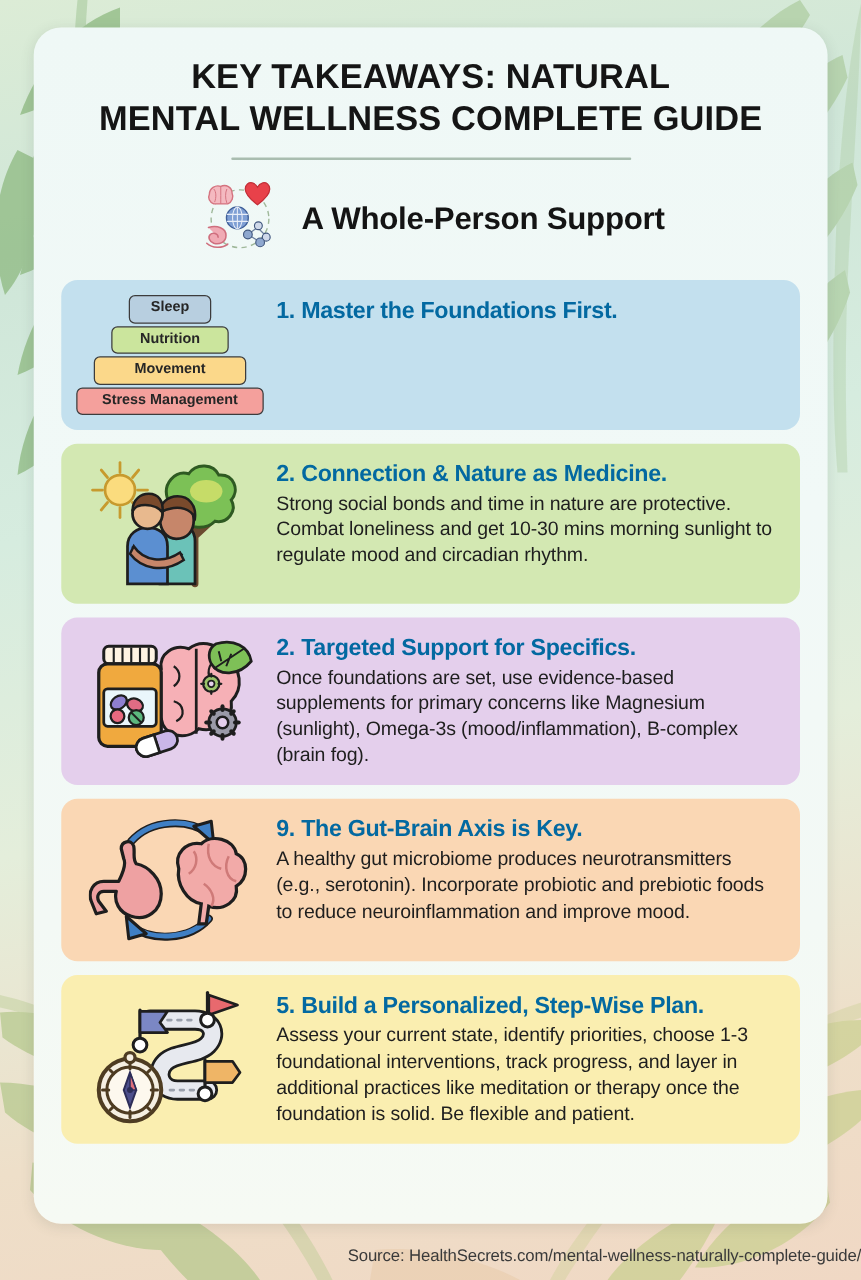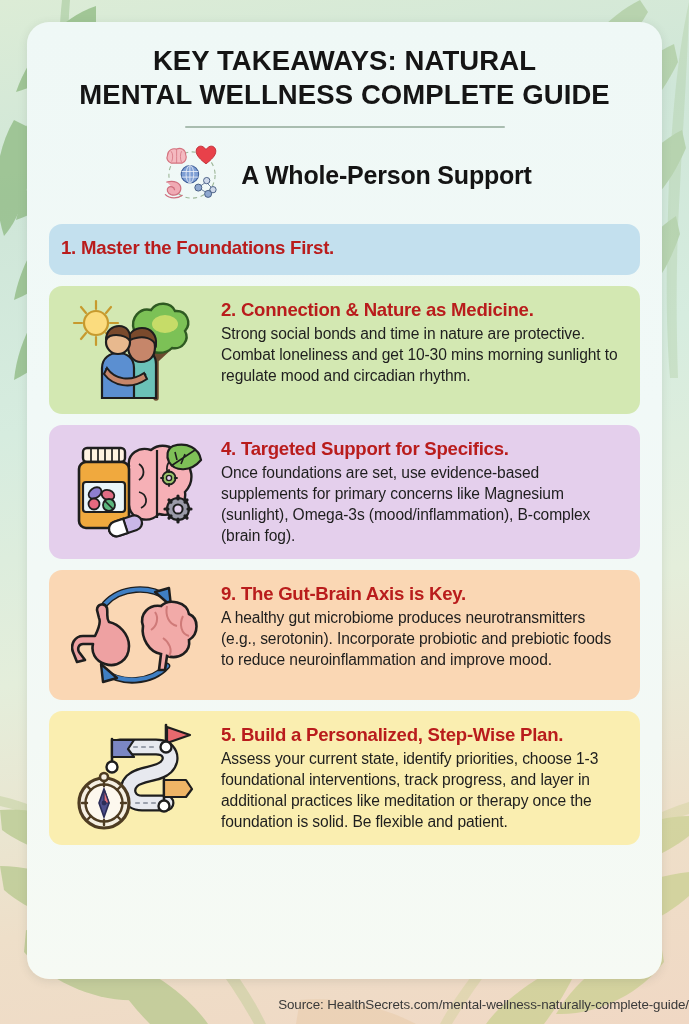--- a/index.html
+++ b/index.html
@@ -101,21 +101,21 @@
     display: flex;
     align-items: center;
     justify-content: center;
     align-self: center;
   }
   .card-icon svg { display: block; }
   .card-body { flex: 1 1 auto; padding-top: 1px; }
   .card-title {
     font-size: 18.6px;
     font-weight: bold;
-    color: #b91c1c;
+    color: #0369a1;
     letter-spacing: -0.25px;
     margin: 0 0 3px 0;
     line-height: 1.2;
   }
   .card-text {
     font-size: 15.6px;
     color: #1e1e1e;
     line-height: 1.345;
     letter-spacing: -0.1px;
     margin: 0;
@@ -248,20 +248,28 @@
             <circle cx="19" cy="23" r="5" fill="#8fa8cf" stroke="#41587f" stroke-width="1.3"></circle>
           </g>
         </svg>
       </span>
       <span class="subhead-text">A Whole-Person Support</span>
     </div>
 
     <div class="cards">
 
       <div class="card c1">
+        <div class="card-icon">
+          <div class="pyramid">
+            <div class="pyr-row pyr-1">Sleep</div>
+            <div class="pyr-row pyr-2">Nutrition</div>
+            <div class="pyr-row pyr-3">Movement</div>
+            <div class="pyr-row pyr-4">Stress Management</div>
+          </div>
+        </div>
         <div class="card-body">
           <p class="card-title">1. Master the Foundations First.</p>
         </div>
       </div>
 
       <div class="card c2">
         <div class="card-icon">
           <svg width="128" height="104" viewBox="0 0 128 104">
 
             <g stroke="#c79a2e" stroke-width="2.2" stroke-linecap="round">
@@ -354,21 +362,21 @@
             <line x1="36" y1="63" x2="44" y2="71" stroke="#1e1e1e" stroke-width="1.6"></line>
 
             <g transform="translate(38,86) rotate(-18)">
               <rect x="0" y="0" width="34" height="15" rx="7.5" fill="#c9b6e8" stroke="#1e1e1e" stroke-width="2.2"></rect>
               <path d="M17 0 L17 15" stroke="#1e1e1e" stroke-width="1.8"></path>
               <path d="M0 7.5 C0 3.4 3.4 0 7.5 0 L17 0 L17 15 L7.5 15 C3.4 15 0 11.6 0 7.5 Z" fill="#ffffff" stroke="#1e1e1e" stroke-width="2.2"></path>
             </g>
           </svg>
         </div>
         <div class="card-body">
-          <p class="card-title">4. Targeted Support for Specifics.</p>
+          <p class="card-title">2. Targeted Support for Specifics.</p>
           <p class="card-text">Once foundations are set, use evidence-based supplements for primary concerns like Magnesium (sunlight), Omega-3s (mood/inflammation), B-complex (brain fog).</p>
         </div>
       </div>
 
       <div class="card c4">
         <div class="card-icon">
           <svg width="130" height="106" viewBox="0 0 130 106">
 
             <path d="M34 22 C50 4 80 4 96 16" fill="none" stroke="#1e1e1e" stroke-width="6.5" stroke-linecap="round"></path>
             <path d="M34 22 C50 4 80 4 94 15" fill="none" stroke="#3f7fc4" stroke-width="4" stroke-linecap="round"></path>

